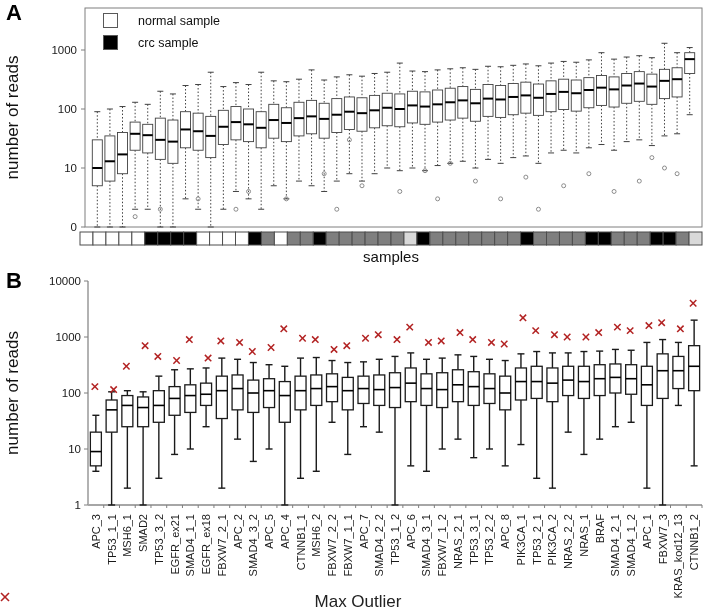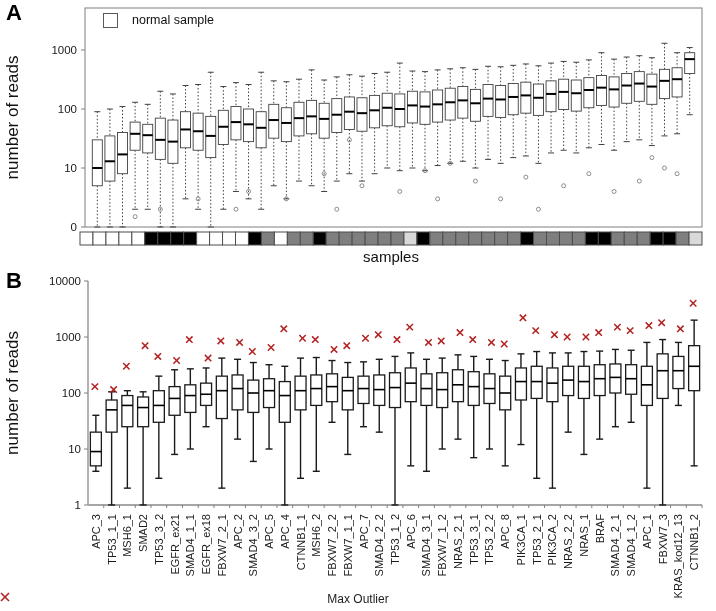--- a/index.html
+++ b/index.html
@@ -4,25 +4,25 @@
 <style>
   html,body{margin:0;padding:0;background:#ffffff;}
   #page{position:relative;width:716px;height:611px;background:#fff;
         font-family:"Liberation Sans", sans-serif;overflow:hidden;}
   .panel{position:absolute;left:0;width:716px;}
   #panel-a{top:0;height:268px;}
   #panel-b{top:268px;height:343px;}
   .plabel{position:absolute;left:6px;top:0;font-size:22px;font-weight:bold;color:#000;}
   svg{position:absolute;left:0;top:0;}
   .legend-a{position:absolute;left:103px;top:13px;display:flex;flex-direction:column;gap:7px;}
-  .legend-a .entry{display:flex;align-items:flex-start;gap:14px;}
+  .legend-a .entry{display:flex;align-items:center;gap:20px;}
   .legend-a .swatch{width:13px;height:13px;border:1px solid #595959;display:inline-block;}
   .legend-a .ltext{font-size:12.5px;color:#111;}
   .legend-b{position:absolute;left:0;right:0;top:324px;display:flex;justify-content:center;
-            align-items:center;gap:4px;font-size:12px;color:#222;}
+            align-items:center;gap:4px;font-size:17px;color:#222;}
 </style>
 </head>
 <body>
 
 <div id="page">
 
   <section class="panel" id="panel-a">
     <span class="plabel">A</span>
     <svg id="svgA" width="716" height="268">
         <g font-family="&quot;Liberation Sans&quot;,sans-serif">
@@ -501,20 +501,24 @@
             <rect x="676.0833333333334" y="232" width="12.958333333333334" height="13" fill="#7f7f7f" stroke="#4d4d4d" stroke-width="1"></rect>
             <rect x="689.0416666666667" y="232" width="12.958333333333334" height="13" fill="#d9d9d9" stroke="#4d4d4d" stroke-width="1"></rect>
           </g>
           <text x="391" y="262" text-anchor="middle" font-size="15" fill="#111">samples</text>
         </g>
       </svg>
     <div class="legend-a">
       <div class="entry">
         <span class="swatch" style="background: rgb(255, 255, 255);"></span>
         <span class="ltext">normal sample</span>
+      </div>
+      <div class="entry">
+        <span class="swatch" style="background: rgb(0, 0, 0);"></span>
+        <span class="ltext">crc sample</span>
       </div>
     </div>
   </section>
 
   <section class="panel" id="panel-b">
     <span class="plabel">B</span>
     <svg id="svgB" width="716" height="343">
         <g font-family="&quot;Liberation Sans&quot;,sans-serif">
           <line x1="88" x2="88" y1="13" y2="237" stroke="#7f7f7f" stroke-width="1.2"></line>
           <line x1="88" x2="702" y1="237" y2="237" stroke="#a6a6a6" stroke-width="2"></line>

